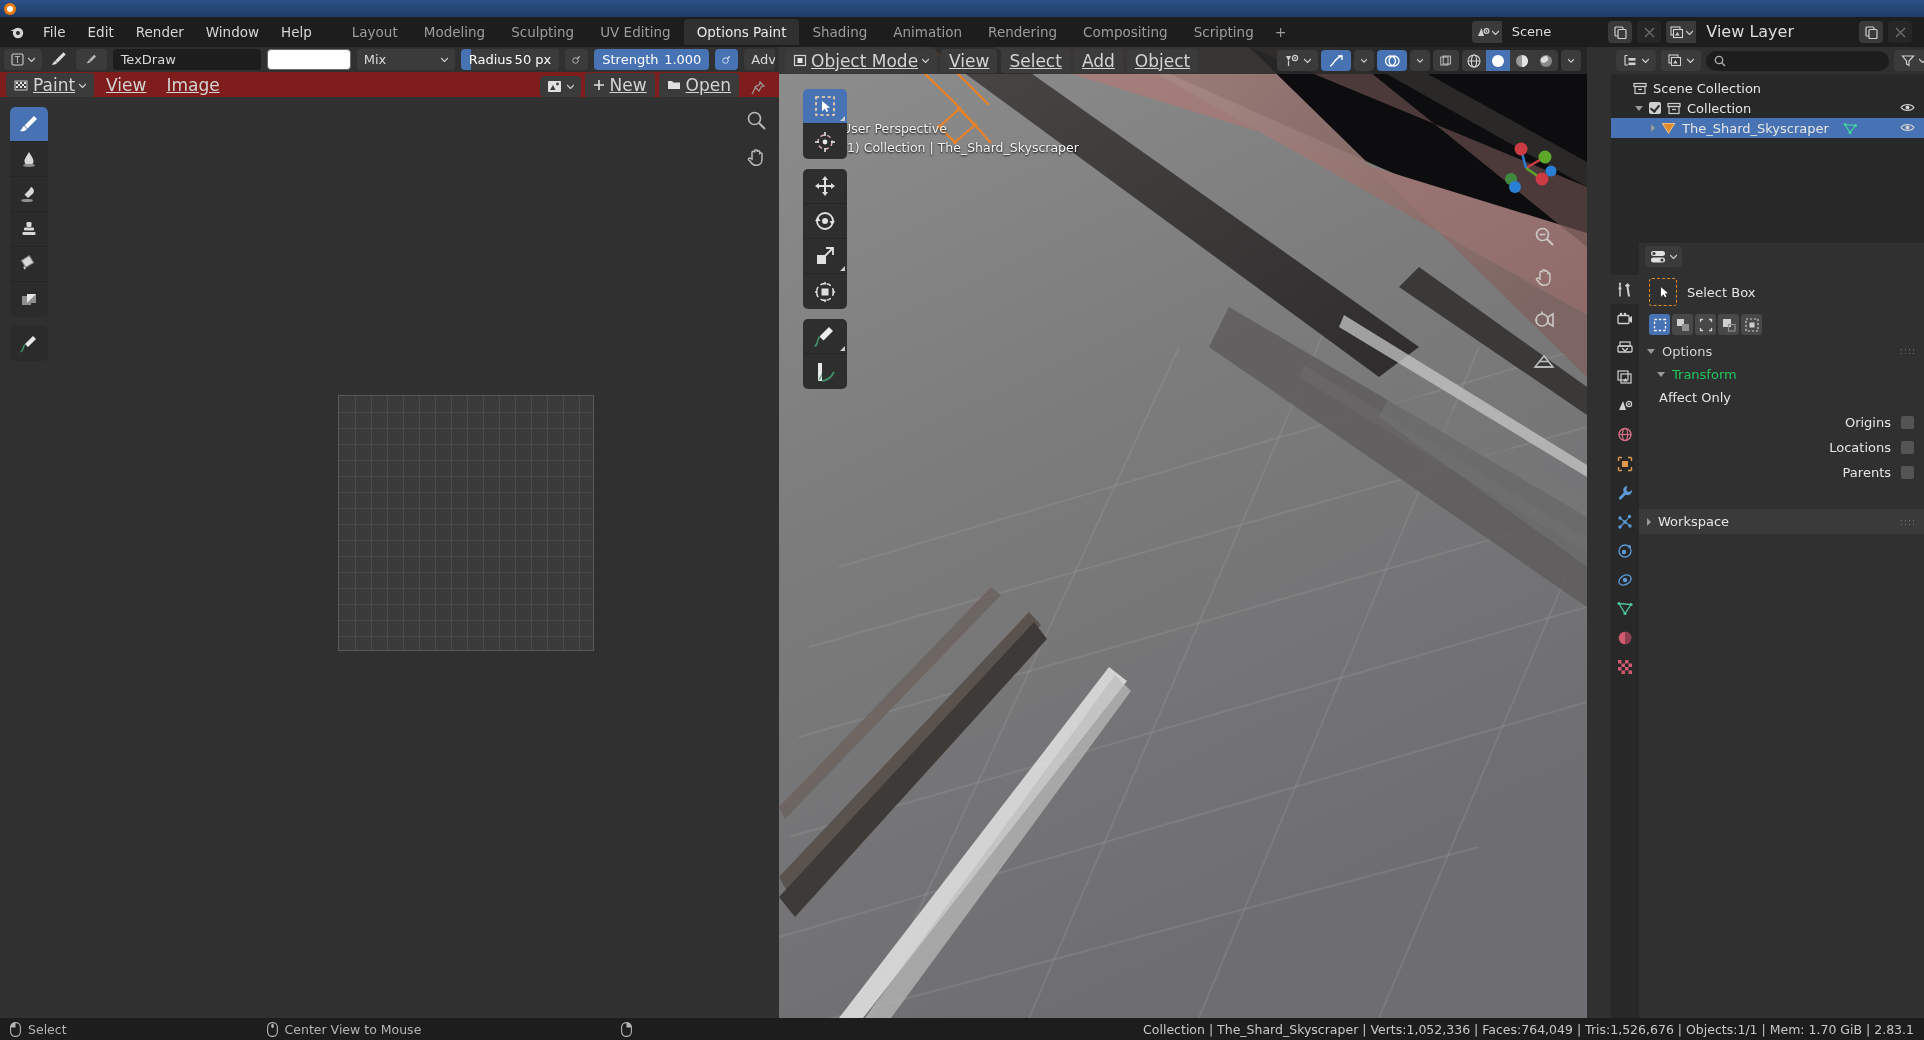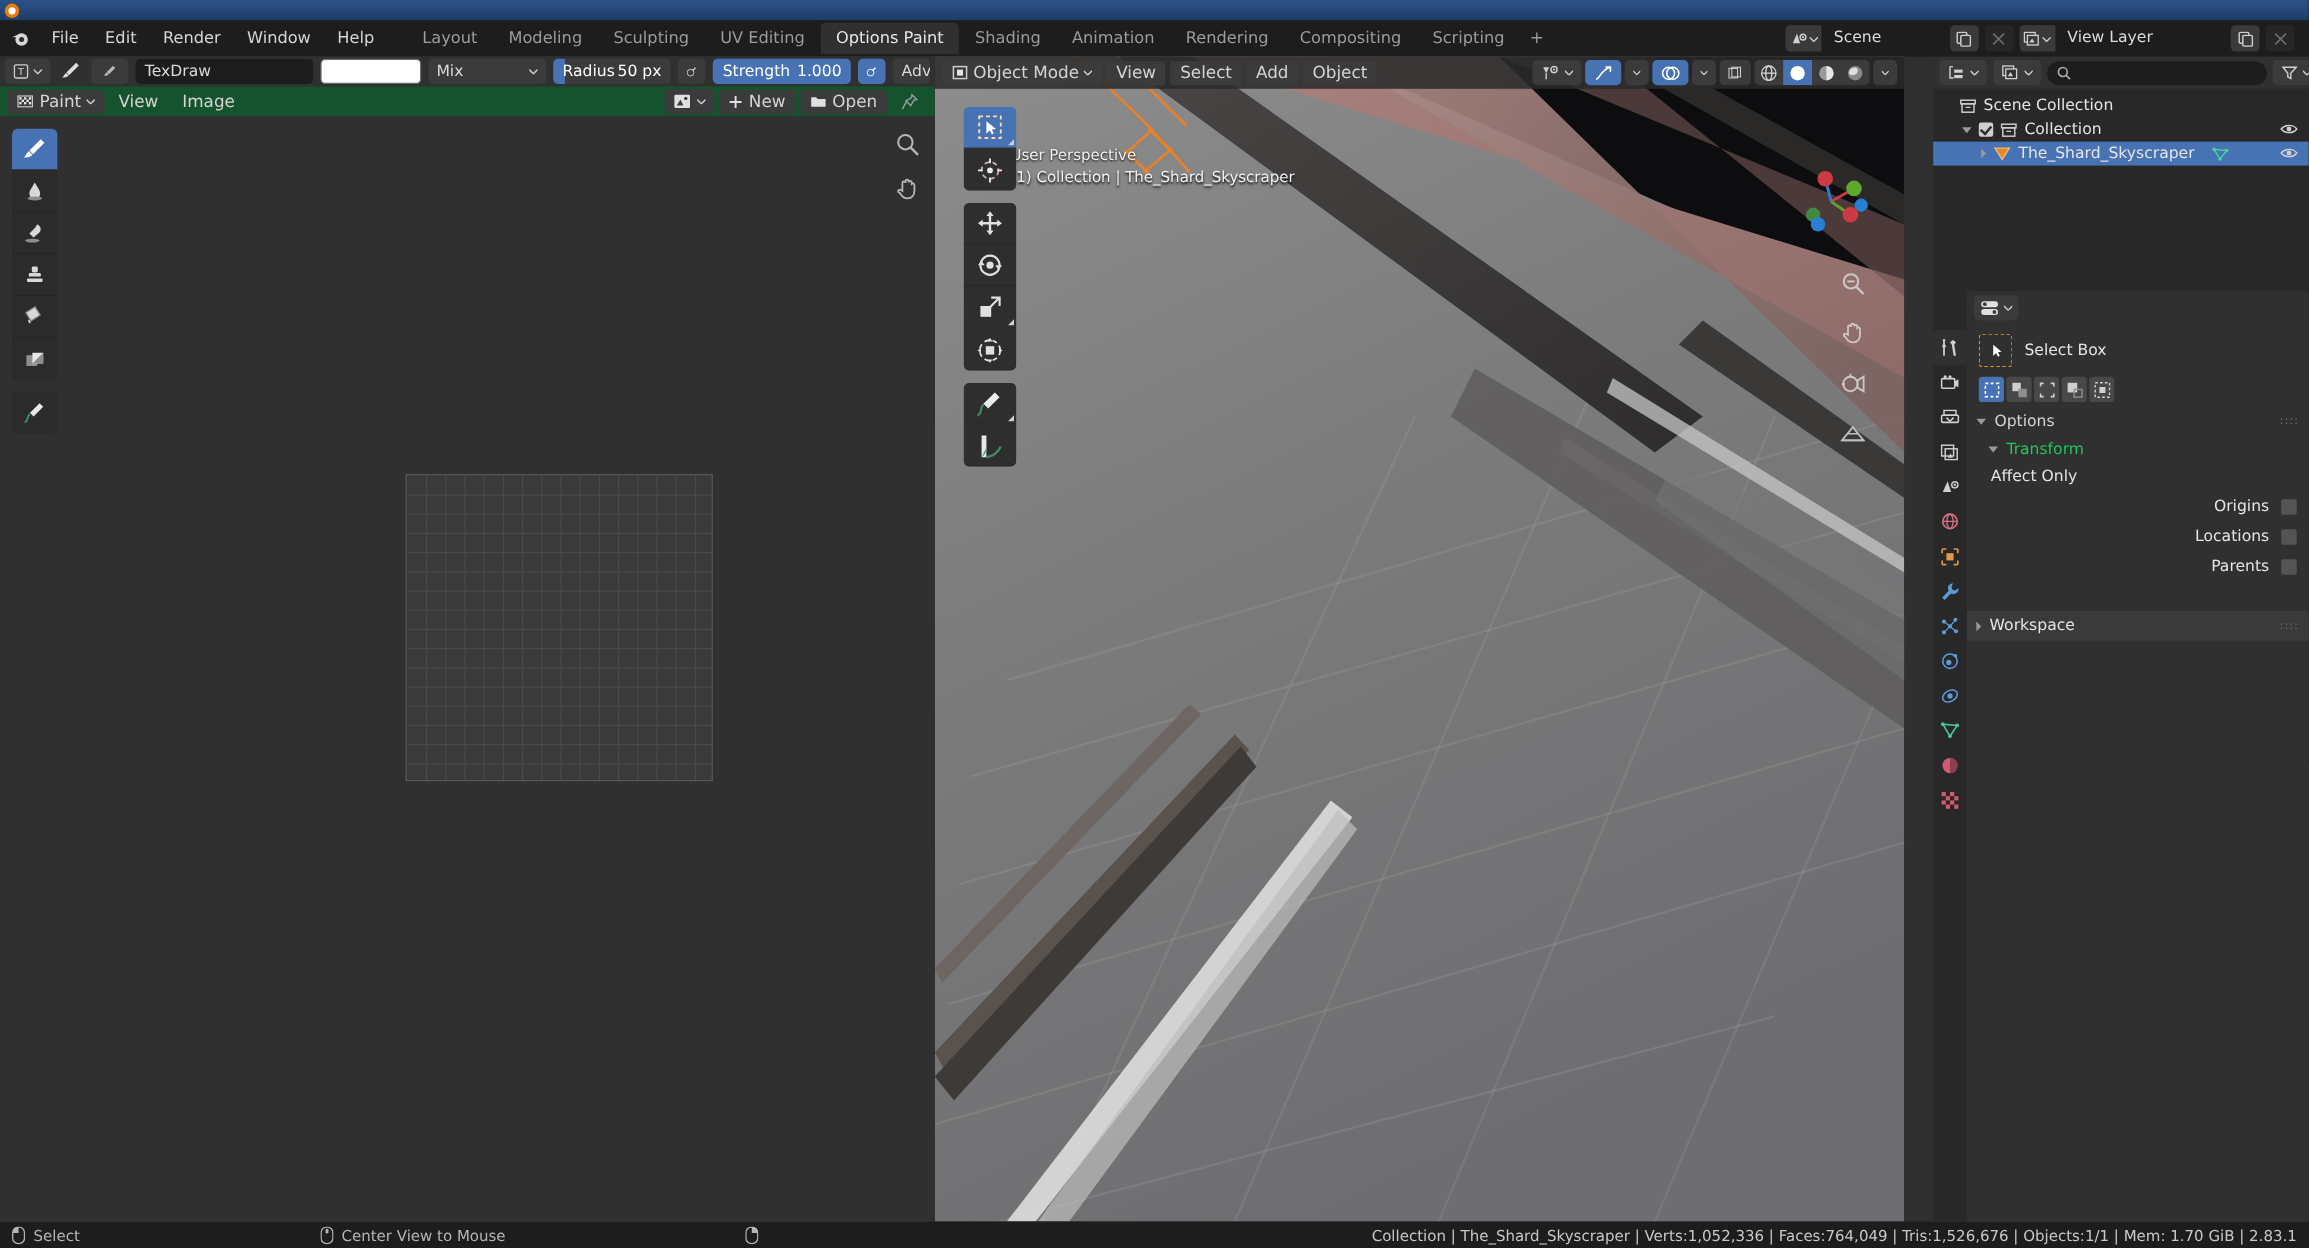--- a/index.html
+++ b/index.html
@@ -27,31 +27,31 @@
   .wstab.active { background:#303030; color:#e8e8e8; }
   .ws-plus { padding:4px 8px; color:#9c9c9c; font-size:14px; }
   .topbar-right { margin-left:auto; display:flex; align-items:center; gap:5px; padding-right:6px;}
   .scene-field { display:flex; align-items:center; background:#282828; border-radius:4px; height:22px; }
   .scene-icon-btn { width:30px;height:22px;background:#3a3a3a;border-radius:4px 0 0 4px;
      display:flex;align-items:center;justify-content:center;gap:1px;}
   .scene-name { background:#1d1d1d; height:22px; line-height:22px; padding:0 52px 0 10px;
      font-size:13px; color:#dcdcdc; border-radius:0 4px 4px 0; }
   .sq-btn { width:24px;height:22px;background:#3a3a3a;border-radius:4px;
      display:flex;align-items:center;justify-content:center;}
-  .vl-name { background:#1d1d1d; height:22px;line-height:22px;padding:0 60px 0 10px;font-size:13px;color:#dcdcdc;}
+  .vl-name { background:#1d1d1d; height:22px;line-height:22px;padding:0 60px 0 10px;font-size:16px;color:#dcdcdc;}
 
   
   #main { display:flex; width:1924px; height:971px; }
 
   
   #imgeditor { width:779px; height:971px; background:#303030; position:relative; display:flex; flex-direction:column;}
   .ie-tools-row { height:25px; background:#303030; display:flex; align-items:center; gap:6px; padding:0 4px; }
-  .ie-header { height:25px; background:#14532d; display:flex; align-items:center; gap:4px; padding:0 6px;}
-  .hdr-btn { display:flex;align-items:center;gap:4px; padding:2px 8px; font-size:14px; color:#d4d4d4;
-     border-radius:3px;}
+  .ie-header { height:25px; background:#7f1d1d; display:flex; align-items:flex-end; gap:4px; padding:0 6px;}
+  .hdr-btn { display:flex;align-items:center;gap:4px; padding:2px 8px; font-size:17px; color:#d4d4d4;
+     border-radius:3px;text-decoration:underline;}
   .pill { background:#3b3b3b; border-radius:4px; height:21px; display:flex; align-items:center;
      padding:0 7px; gap:4px; font-size:13px; color:#dadada;}
   .dark-field { background:#1d1d1d; border-radius:4px; height:21px; display:flex; align-items:center;
      padding:0 8px; font-size:13px; color:#dadada;}
   .blue-slider { background:#4772b3; border-radius:4px; height:21px; display:flex; align-items:center;
      justify-content:space-between; padding:0 8px; font-size:13px; color:#fff;}
   .white-swatch { background:#ffffff; border:1px solid #6a6a6a; border-radius:4px; height:21px; }
 
   #ie-canvas { flex:1; background:#303030; position:relative; overflow:hidden; }
   .ie-left-toolbar { position:absolute; left:10px; top:10px; width:38px;

